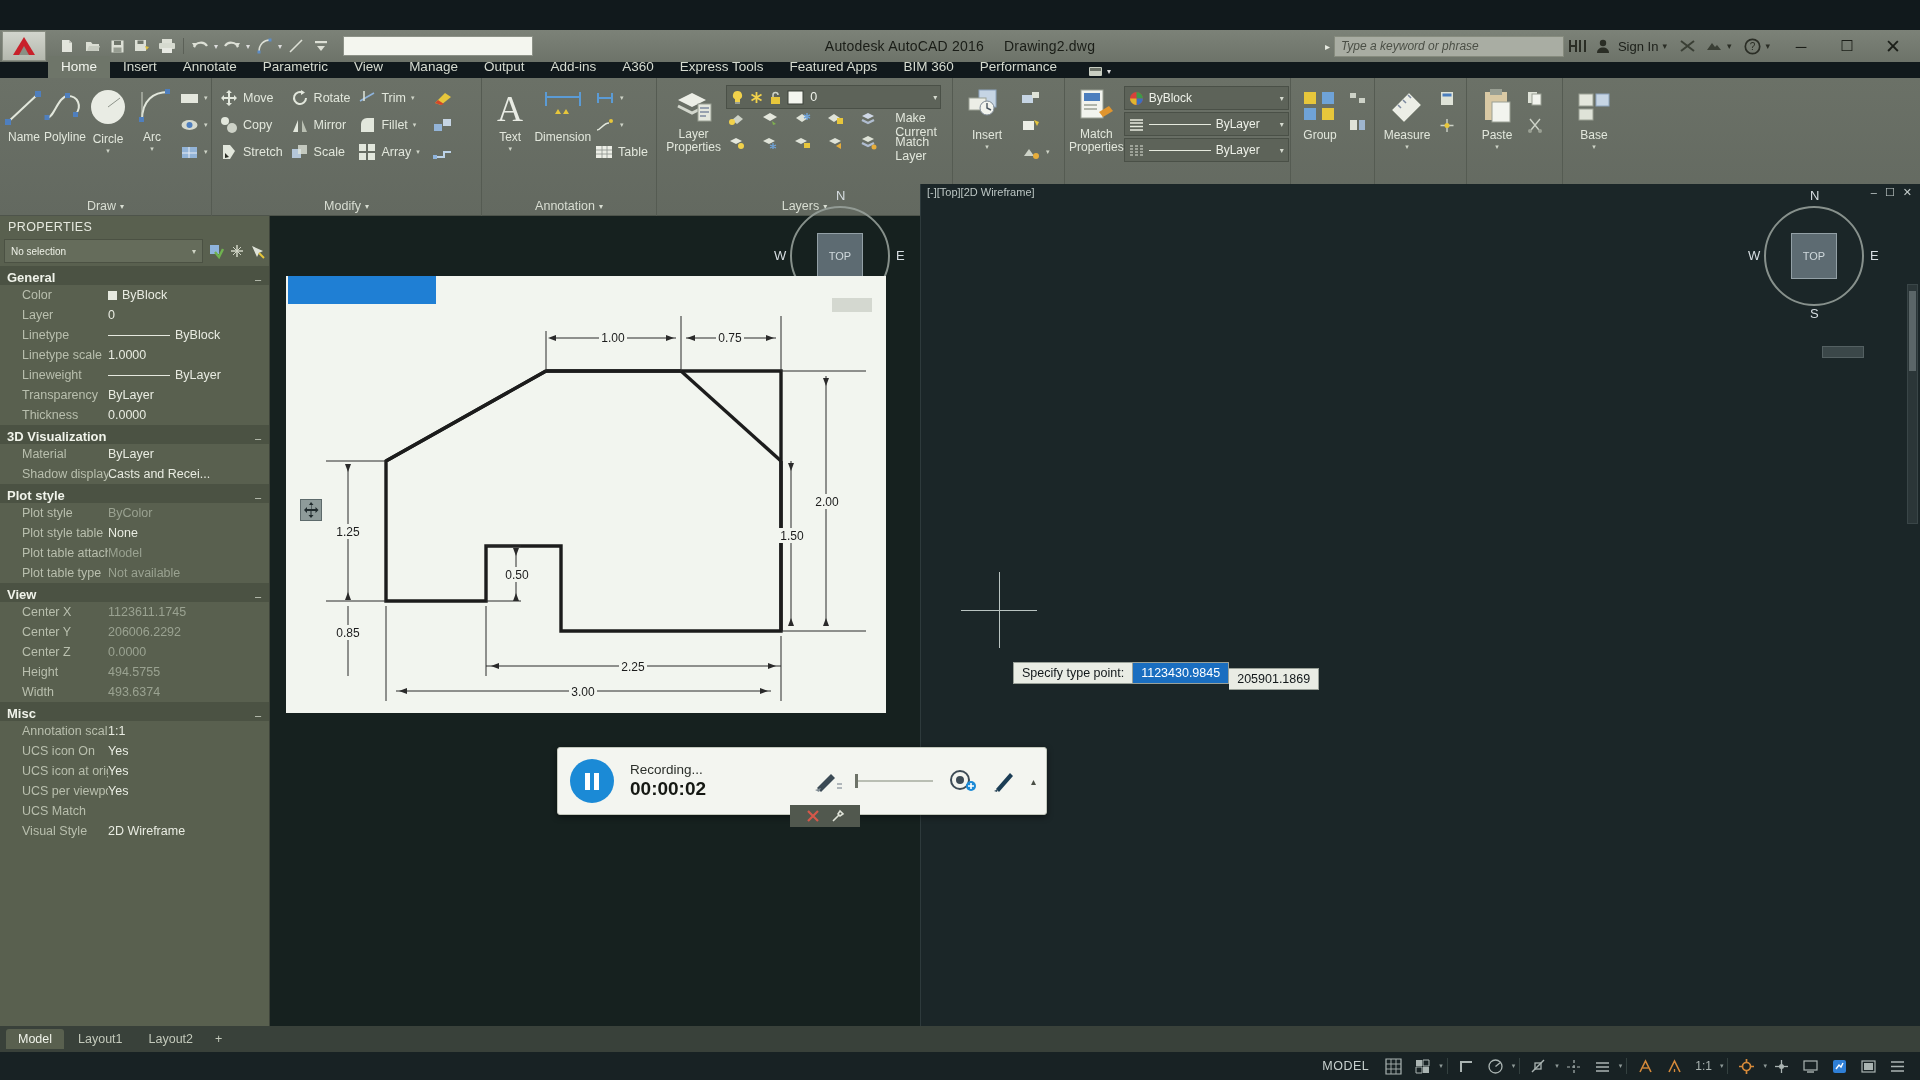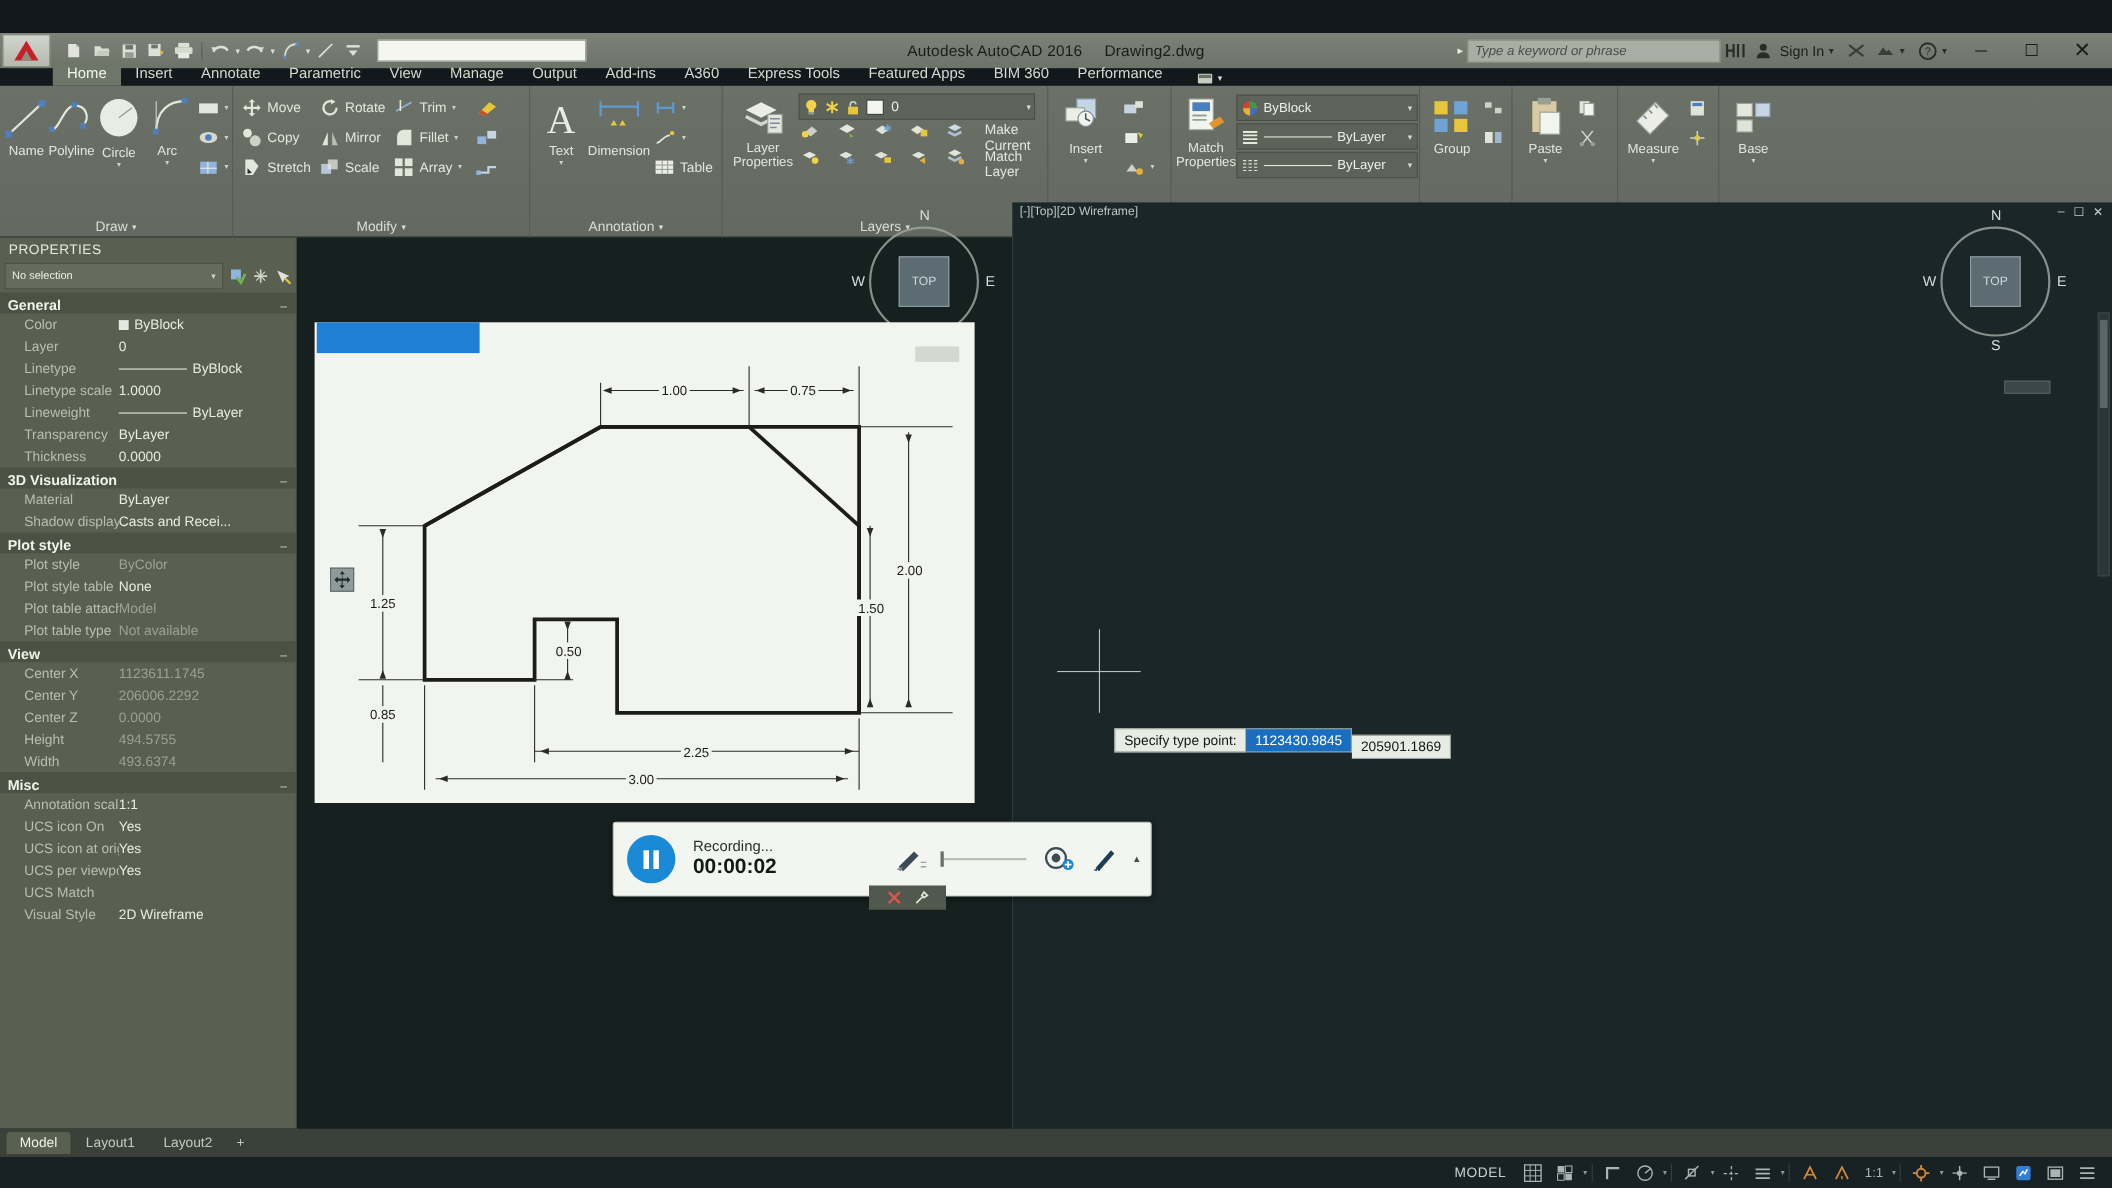--- a/index.html
+++ b/index.html
@@ -136,21 +136,21 @@
   .prow .v.dim{color:#9aa291;}
   .vsq{width:9px;height:9px;background:#e6e9df;display:inline-block;}
   .vline{width:62px;height:1px;background:#e6e9df;display:inline-block;}
 
   
   .canvas{
     position:absolute;left:270px;top:216px;width:1650px;height:810px;
     background:#16211f;
   }
   .img-area{
-    position:absolute;left:16px;top:77px;width:600px;height:437px;
+    position:absolute;left:16px;top:60px;width:600px;height:437px;
     background:#f2f5ef;
     padding-left:36px;
   }
   .blue-bar{position:absolute;left:2px;top:0px;width:148px;height:28px;background:#1f7fd4;}
   .grayish{position:absolute;right:14px;top:22px;width:40px;height:14px;background:#d4d8d0;}
   .drawing-svg{position:absolute;inset:0;}
 
   
   .vcube{position:absolute;pointer-events:none;}
   .vc-ring{
@@ -874,20 +874,55 @@
               </span>
           </div>
         </div>
       </div>
       <div class="panel-title">
         <span>Groups</span>
           <span class="tri">▾</span>
       </div>
     </div>
 
+    <div class="panel" style="width:92px">
+      <div class="panel-body">
+        <div class="bigbtn" style="width:56px">
+          <svg width="40" height="38" viewBox="0 0 40 38">
+              <path d="M5 22L22 5l12 12-17 17z" fill="#eceee6" stroke="#9aa094"></path>
+              <path d="M11 17l3 3M16 12l3 3M21 7l3 3" stroke="#7d8aa0" stroke-width="1.5"></path>
+            </svg>
+          <span class="lbl">Measure</span>
+          <span class="dots">▾</span>
+        </div>
+        <div class="smallcol">
+          <div class="smallrow">
+            <span class="ico">
+                <svg width="16" height="15" viewBox="0 0 16 15">
+                  <rect x="2" y="1" width="12" height="13" fill="#dfe3d8"></rect>
+                  <rect x="3.5" y="2.5" width="9" height="3" fill="#4b7ebe"></rect>
+                </svg>
+              </span>
+          </div>
+          <div class="smallrow">
+            <span class="ico">
+                <svg width="16" height="15" viewBox="0 0 16 15">
+                  <path d="M8 1v13M1.5 7.5h13" stroke="#cdd2c7" stroke-width="1.4"></path>
+                  <circle cx="8" cy="7.5" r="2.5" fill="#e7c63b"></circle>
+                </svg>
+              </span>
+          </div>
+        </div>
+      </div>
+      <div class="panel-title">
+        <span>Utilities</span>
+          <span class="tri">▾</span>
+      </div>
+    </div>
+
     <div class="panel" style="width:96px">
       <div class="panel-body">
         <div class="bigbtn" style="width:52px">
           <svg width="38" height="38" viewBox="0 0 38 38">
               <rect x="7" y="4" width="22" height="28" fill="#d9c9a4" stroke="#a89madd"></rect>
               <rect x="12" y="1" width="12" height="6" fill="#9aa094"></rect>
               <rect x="14" y="14" width="18" height="20" fill="#f2f4ee" stroke="#9aa094"></rect>
             </svg>
           <span class="lbl">Paste</span>
           <span class="dots">▾</span>
@@ -907,55 +942,20 @@
                   <path d="M3 1l9 11M13 1L4 12" stroke="#cdd2c7" stroke-width="1.4"></path>
                   <circle cx="3" cy="13" r="2" fill="#9aa094"></circle>
                   <circle cx="13" cy="13" r="2" fill="#9aa094"></circle>
                 </svg>
               </span>
           </div>
         </div>
       </div>
       <div class="panel-title">
         <span>Clipboard</span>
-      </div>
-    </div>
-
-    <div class="panel" style="width:92px">
-      <div class="panel-body">
-        <div class="bigbtn" style="width:56px">
-          <svg width="40" height="38" viewBox="0 0 40 38">
-              <path d="M5 22L22 5l12 12-17 17z" fill="#eceee6" stroke="#9aa094"></path>
-              <path d="M11 17l3 3M16 12l3 3M21 7l3 3" stroke="#7d8aa0" stroke-width="1.5"></path>
-            </svg>
-          <span class="lbl">Measure</span>
-          <span class="dots">▾</span>
-        </div>
-        <div class="smallcol">
-          <div class="smallrow">
-            <span class="ico">
-                <svg width="16" height="15" viewBox="0 0 16 15">
-                  <rect x="2" y="1" width="12" height="13" fill="#dfe3d8"></rect>
-                  <rect x="3.5" y="2.5" width="9" height="3" fill="#4b7ebe"></rect>
-                </svg>
-              </span>
-          </div>
-          <div class="smallrow">
-            <span class="ico">
-                <svg width="16" height="15" viewBox="0 0 16 15">
-                  <path d="M8 1v13M1.5 7.5h13" stroke="#cdd2c7" stroke-width="1.4"></path>
-                  <circle cx="8" cy="7.5" r="2.5" fill="#e7c63b"></circle>
-                </svg>
-              </span>
-          </div>
-        </div>
-      </div>
-      <div class="panel-title">
-        <span>Utilities</span>
-          <span class="tri">▾</span>
       </div>
     </div>
 
     <div class="panel" style="width:96px;border-right:none">
       <div class="panel-body">
         <div class="bigbtn" style="width:54px">
           <svg width="40" height="38" viewBox="0 0 40 38">
               <rect x="5" y="6" width="14" height="12" fill="#e4e7dd" stroke="#9aa094"></rect>
               <rect x="22" y="6" width="13" height="12" fill="#c6d5e4" stroke="#8da4bd"></rect>
               <rect x="5" y="21" width="14" height="11" fill="#dfe3d8" stroke="#9aa094"></rect>

